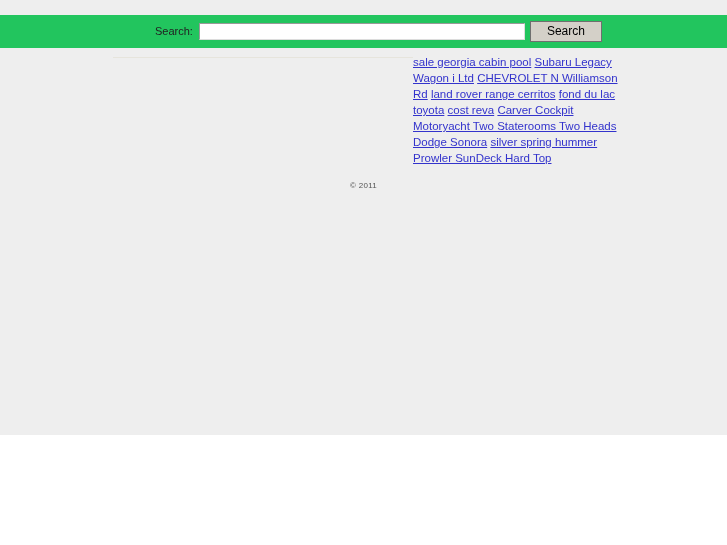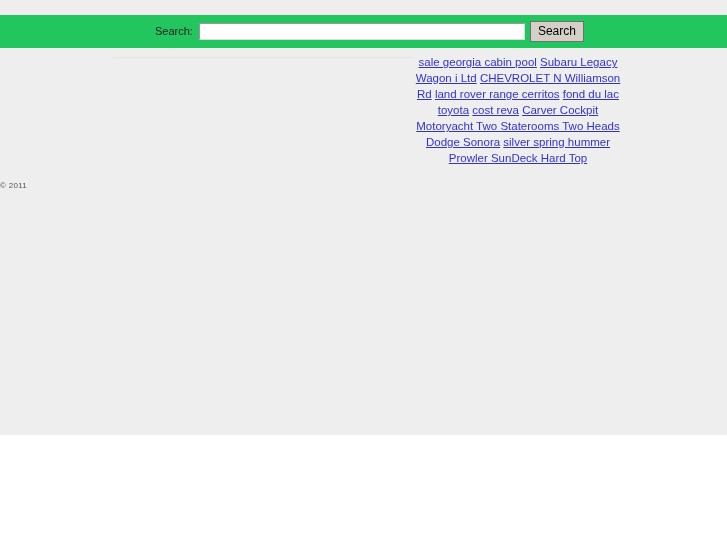--- a/index.html
+++ b/index.html
@@ -66,21 +66,21 @@
     font-family: "Liberation Sans", sans-serif;
     font-size: 11px;
     color: #000000;
     padding: 1px 2px;
     outline: none;
   }
 
   #search-button {
     margin-left: 5px;
     height: 21px;
-    padding: 0 7px;
+    padding: 0 16px;
     box-sizing: border-box;
     background: #d4d0c8;
     border: 1px solid #6f6f6f;
     font-family: "Liberation Sans", sans-serif;
     font-size: 12px;
     color: #000000;
     line-height: 19px;
     cursor: pointer;
   }
 
@@ -95,36 +95,37 @@
   }
 
   
   #link-cloud {
     position: absolute;
     left: 413px;
     top: 54px;
     width: 210px;
     font-size: 11.5px;
     line-height: 16px;
-    text-align: center;
+    text-align: left;
     color: #3333cc;
   }
   #link-cloud a {
     color: #3333cc;
     text-decoration: underline;
     font-family: "Liberation Sans", sans-serif;
     font-size: 11.5px;
   }
 
   
   #footer-copyright {
     position: absolute;
     left: 0;
     top: 181px;
     width: 727px;
+    text-align: center;
     font-size: 8px;
     color: #555555;
     font-family: "Liberation Sans", sans-serif;
     letter-spacing: 0.3px;
   }
 </style>
 </head>
 <body>
 
 <div id="page-shell">

